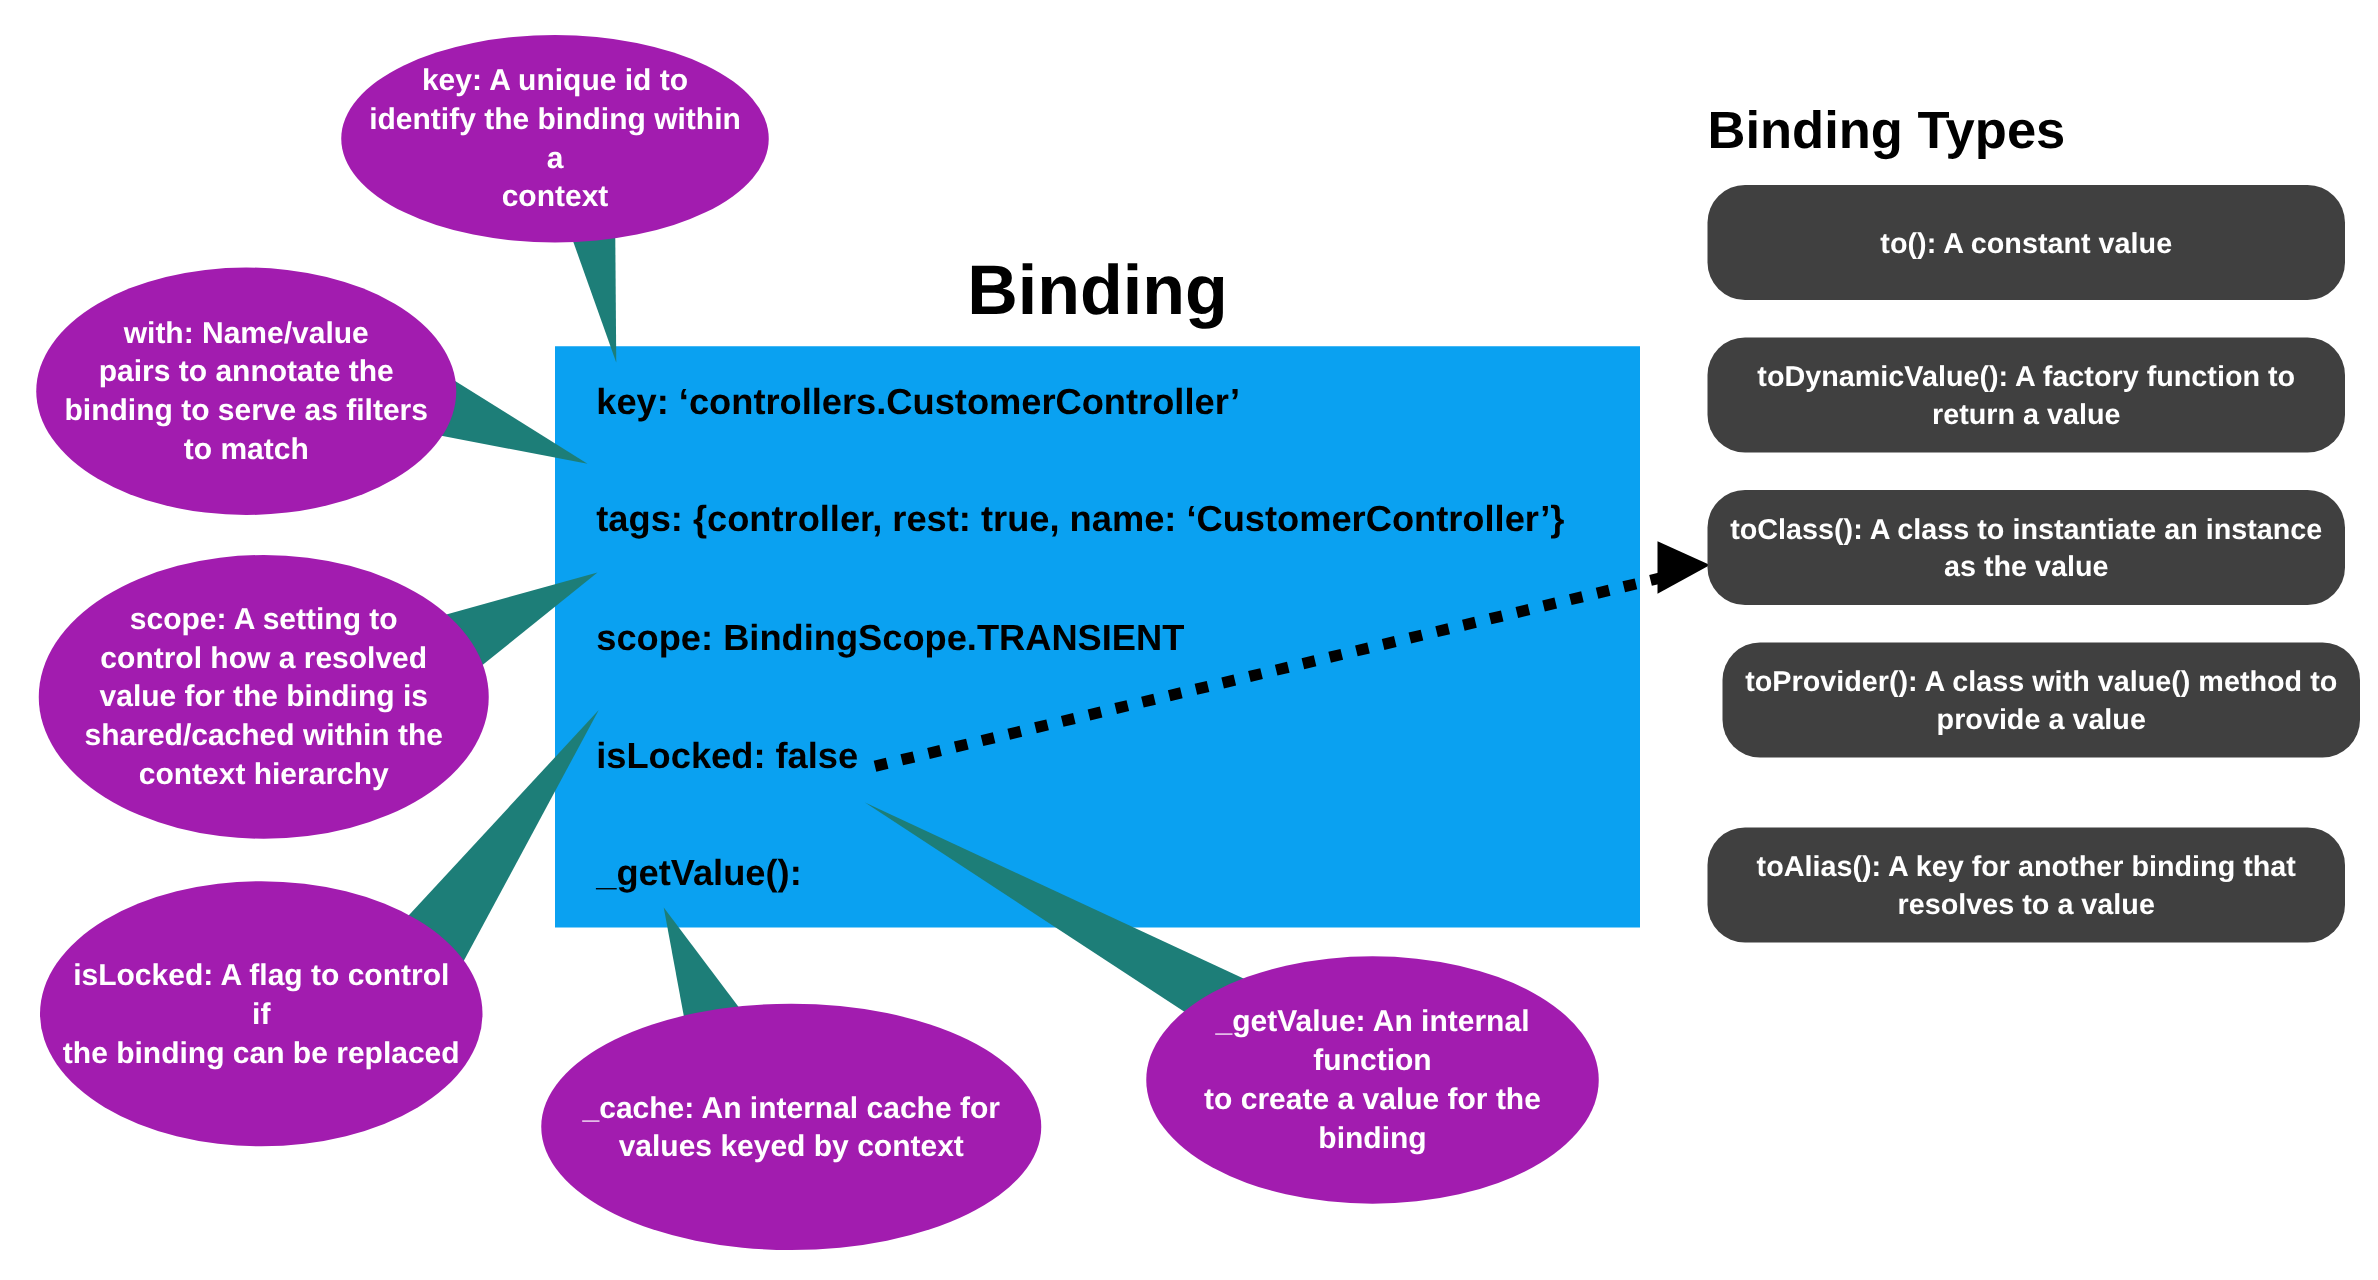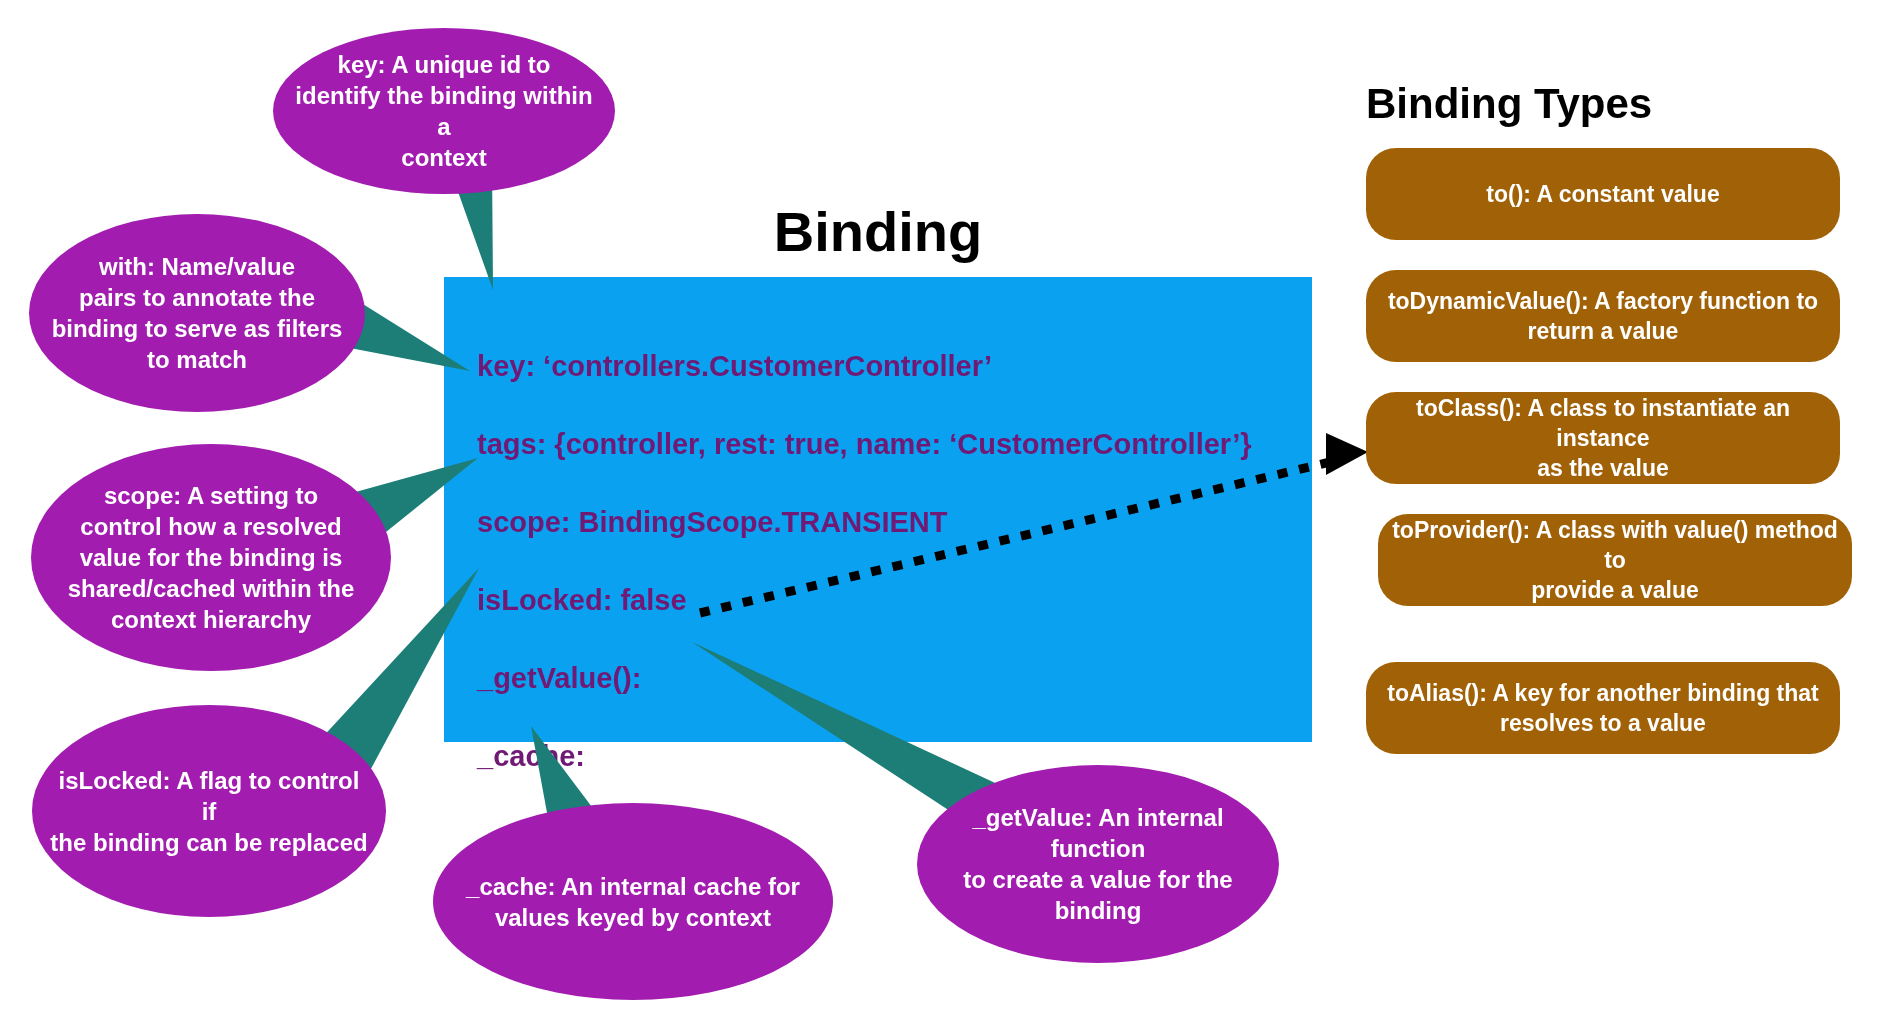--- a/index.html
+++ b/index.html
@@ -25,25 +25,24 @@
   }
   .binding-box {
     position: absolute;
     left: 444px; top: 277px; width: 868px; height: 465px;
     background: #0aa1f1;
     box-sizing: border-box;
     display: flex; flex-direction: column; justify-content: space-between;
     padding: 28px 20px 26px 33px;
   }
   .binding-box .attr {
-    color: #701a75;
+    color: #000000;
     font-size: 29px; font-weight: bold;
     line-height: 34px;
     white-space: nowrap;
-    margin-top: 44px;
   }
   
   svg.connectors {
     position: absolute; left: 0; top: 0;
     width: 1902px; height: 1024px;
     pointer-events: none;
   }
   
   .bubble {
     position: absolute;
@@ -66,22 +65,22 @@
   .bubble-getvalue { left: 917px; top: 765px; width: 362px; height: 198px; }
   
   .types-title {
     position: absolute;
     left: 1366px; top: 78px; width: 510px; height: 52px;
     font-size: 42px; font-weight: bold; color: #000000;
     line-height: 52px;
   }
   .pill {
     position: absolute;
-    left: 1366px; width: 474px; height: 92px;
-    background: #a16207;
+    left: 1366px; width: 510px; height: 92px;
+    background: #404040;
     border-radius: 30px;
     display: flex; align-items: center; justify-content: center;
     text-align: center;
     color: #ffffff;
     font-size: 23px; font-weight: bold;
     line-height: 30px;
     white-space: pre-line;
     box-sizing: border-box;
     padding: 6px 14px;
   }
@@ -97,21 +96,20 @@
 <div class="stage">
 
   <div class="binding-title">Binding</div>
 
   <div class="binding-box">
     <div class="attr">key: ‘controllers.CustomerController’</div>
     <div class="attr">tags: {controller, rest: true, name: ‘CustomerController’}</div>
     <div class="attr">scope: BindingScope.TRANSIENT</div>
     <div class="attr">isLocked: false</div>
     <div class="attr">_getValue():</div>
-    <div class="attr">_cache:</div>
   </div>
 
   <svg class="connectors" viewBox="0 0 1902 1024">
     <polygon points="446,158 492,162 493,290" fill="#1d7e78"></polygon>
     <polygon points="334,286 350,348 470,371" fill="#1d7e78"></polygon>
     <polygon points="352,493 386,532 478,458" fill="#1d7e78"></polygon>
     <polygon points="318,742 366,778 479,568" fill="#1d7e78"></polygon>
     <polygon points="531,726 548,818 604,823" fill="#1d7e78"></polygon>
     <polygon points="692,642 953,813 1006,788" fill="#1d7e78"></polygon>
     <line x1="700" y1="613" x2="1330" y2="462" stroke="#000000" stroke-width="9" stroke-dasharray="10 12"></line>

